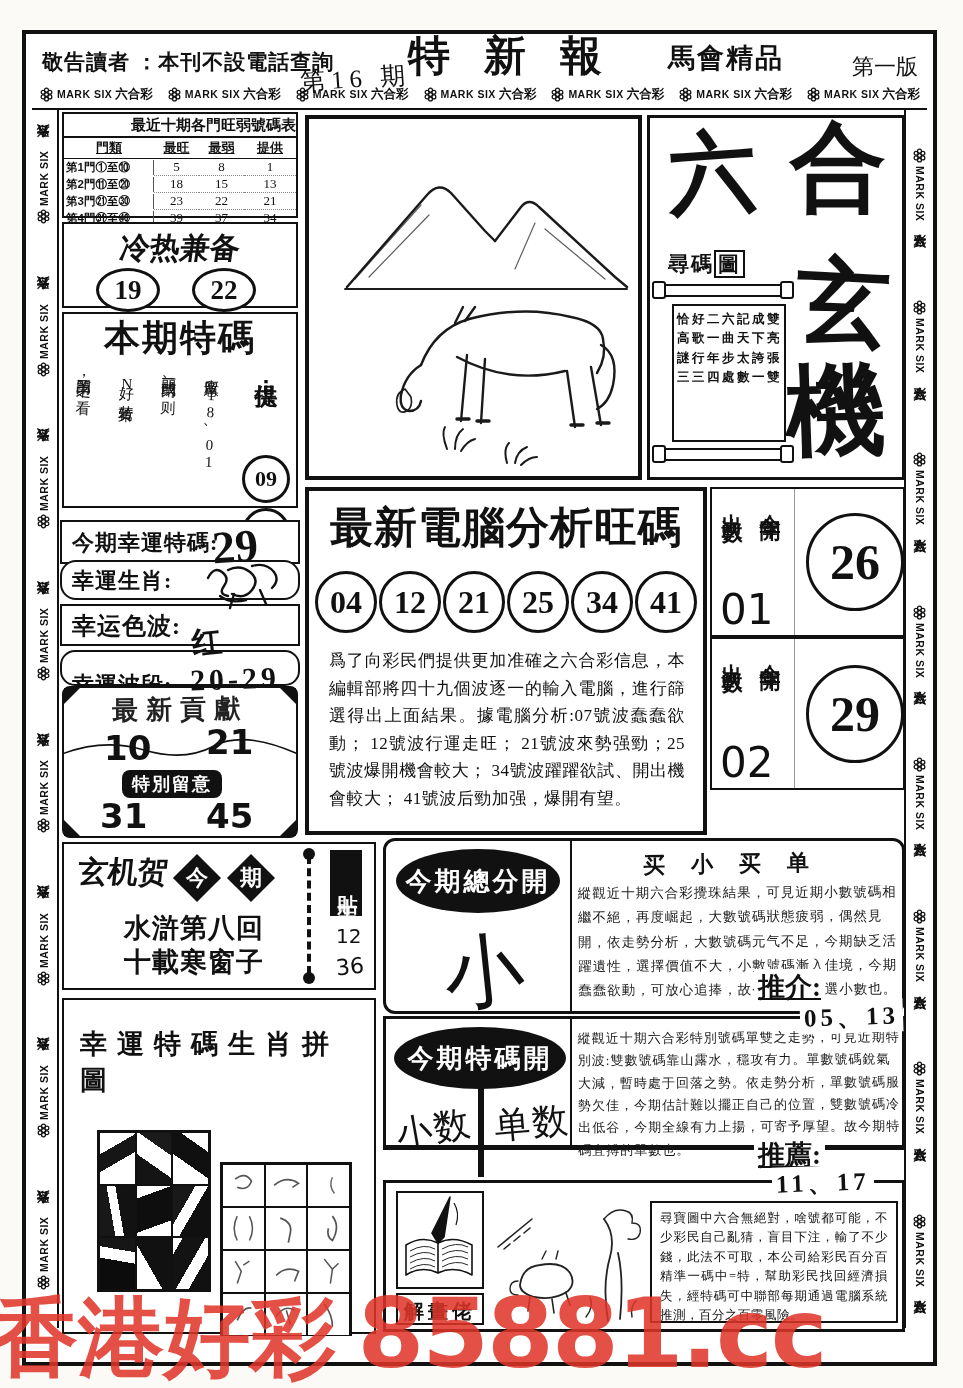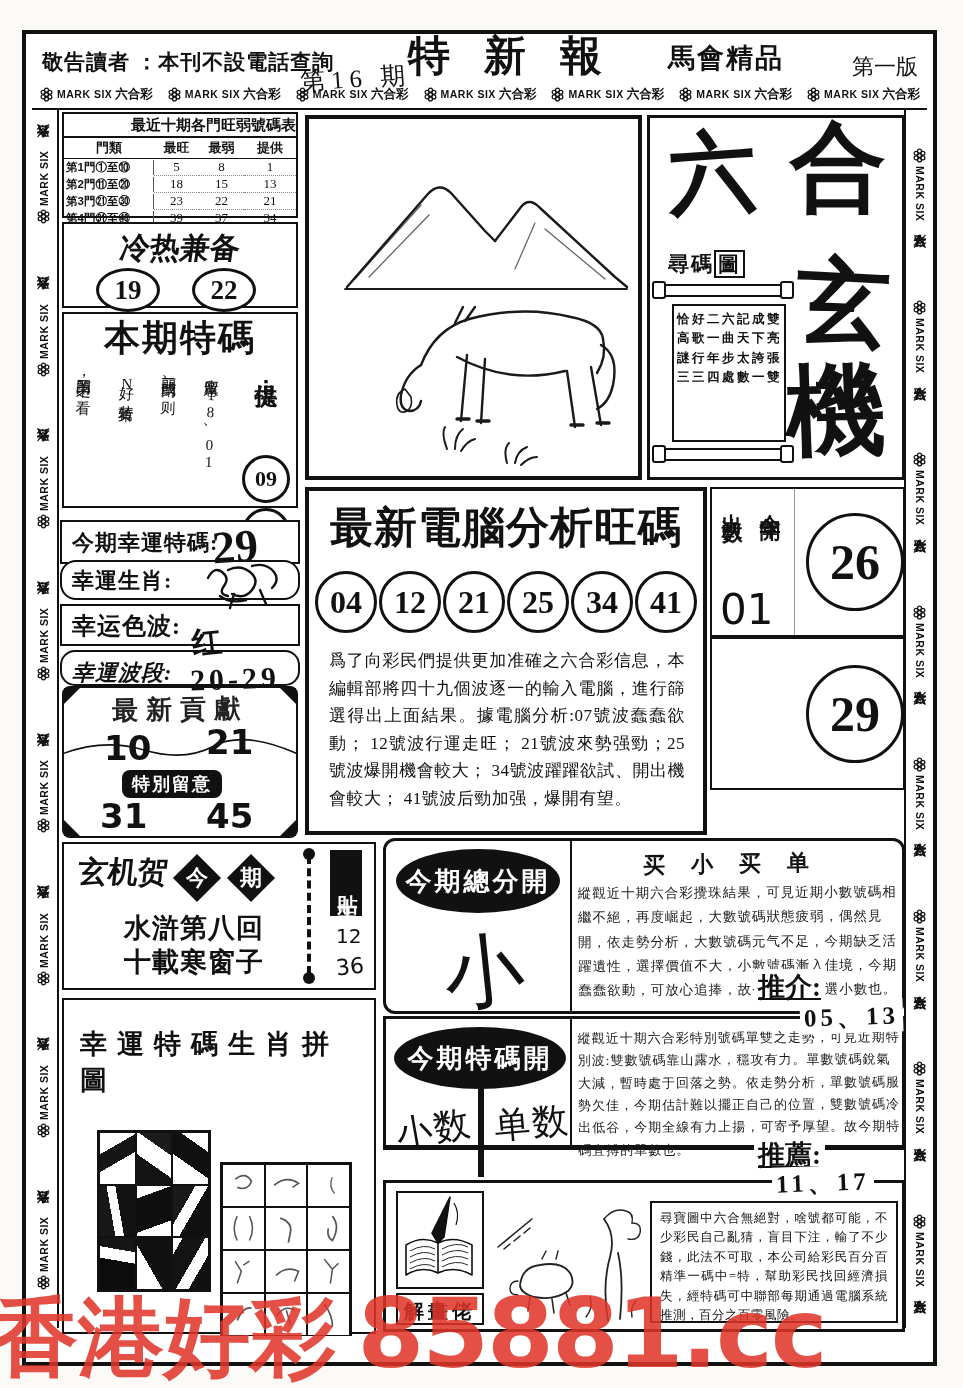--- a/index.html
+++ b/index.html
@@ -23,21 +23,21 @@
   .flower{flex:0 0 auto;}
   
   .box{position:absolute;background:#fff;border:2px solid #111;box-sizing:border-box;}
   .circ{display:inline-flex;align-items:center;justify-content:center;border:3px solid #111;border-radius:50%;
         font-family:"Liberation Serif",serif;font-weight:700;background:#fff;}
   .vtext{writing-mode:vertical-rl;text-orientation:upright;}
   .hand{font-family:"Liberation Serif",serif;}
   
   .ht-title{font:700 15px "Liberation Serif",serif;text-align:right;border-bottom:2px solid #111;padding:2px 0 1px;}
   .ht-grid{display:grid;grid-template-columns:90px 45px 45px 1fr;align-items:center;}
-  .ht-h{font:700 13px "Liberation Serif",serif;text-align:center;border-bottom:1px solid #111;padding:1px 0;}
+  .ht-h{font:700 13px "Liberation Serif",serif;text-align:center;border-bottom:1px solid #111;padding:1px 0;text-decoration:underline;}
   .ht-l{font:700 11.5px "Liberation Sans",sans-serif;padding-left:2px;border-right:1px solid #555;}
   .ht-v{font:500 13px "Liberation Serif",serif;text-align:center;border-bottom:1px dotted #888;}
   
   .ch-title{font:900 30px "Liberation Serif",serif;text-align:center;transform:skewX(-8deg);margin-top:4px;}
   
   .sp-title{font:900 36px "Liberation Serif",serif;text-align:center;letter-spacing:2px;}
   .sp-body{display:flex;flex-direction:row;justify-content:space-between;padding:4px 6px 0 8px;}
   .sp-col{font:500 15px "Liberation Serif",serif;letter-spacing:1px;transform:rotate(2deg);}
   .sp-provide{font:700 23px "Liberation Serif",serif;}
   
@@ -551,21 +551,21 @@
       <path d="M60,34 l6,14 M34,38 l-4,14"></path>
     </g>
   </svg>
 
   <div class="box" style="left:60px;top:604px;width:240px;height:42px;">
     <div class="lk-label" style="font-size:24px;padding-top:4px;">幸运色波:</div>
   </div>
   <div class="lk-val hand" style="left:192px;top:622px;font-size:30px;transform:rotate(-6deg);z-index:3;">红</div>
 
   <div class="box" style="left:60px;top:650px;width:240px;height:36px;border-radius:15px;">
-    <div class="lk-label" style="padding-top:6px;font-style:italic;">幸運波段:</div>
+    <div class="lk-label" style="padding-top:18px;">幸運波段:</div>
   </div>
   <div class="lk-val hand" style="left:190px;top:662px;font-size:30px;letter-spacing:4px;transform:rotate(-2deg);z-index:3;">20-29</div>
 
   <div class="box" style="left:62px;top:686px;width:236px;height:152px;border-radius:8px;">
     <div class="corner" style="left:0;top:0;border-top:16px solid #111;border-right:16px solid transparent;"></div>
     <div class="corner" style="right:0;top:0;border-top:16px solid #111;border-left:16px solid transparent;"></div>
     <div class="corner" style="left:0;bottom:0;border-bottom:16px solid #111;border-right:16px solid transparent;"></div>
     <div class="corner" style="right:0;bottom:0;border-bottom:16px solid #111;border-left:16px solid transparent;"></div>
     <div class="cb-title">最新貢獻</div>
     <svg class="lineart" style="position:absolute;left:0;top:48px;" width="232" height="30" viewBox="0 0 232 30">
@@ -739,20 +739,25 @@
 
   <div class="box" style="left:710px;top:487px;width:195px;height:150px;">
     <div class="fq-left">
       <div class="fq-col vtext" style="left:6px;top:8px;">出次數</div>
       <div class="fq-col vtext" style="left:44px;top:8px;">今年開</div>
       <div class="fq-num" style="left:8px;top:96px;">01</div>
     </div>
     <span class="circ" style="position:absolute;left:94px;top:24px;width:92px;height:92px;font-size:50px;border-width:3px;">26</span>
   </div>
   <div class="box" style="left:710px;top:637px;width:195px;height:153px;">
+    <div class="fq-left">
+      <div class="fq-col vtext" style="left:6px;top:8px;">出次數</div>
+      <div class="fq-col vtext" style="left:44px;top:8px;">今年開</div>
+      <div class="fq-num" style="left:8px;top:99px;">02</div>
+    </div>
     <span class="circ" style="position:absolute;left:94px;top:26px;width:92px;height:92px;font-size:50px;border-width:3px;">29</span>
   </div>
 
   <div class="box" style="left:383px;top:838px;width:522px;height:176px;border-width:3px;border-radius:12px;">
     <div style="position:absolute;left:184px;top:0;width:2px;height:100%;background:#111;"></div>
     <div class="oval" style="left:10px;top:8px;width:164px;height:64px;">今期總分開</div>
     <div class="hand" style="position:absolute;left:58px;top:78px;font-size:80px;transform:rotate(-6deg);">小</div>
     <div style="position:absolute;left:192px;top:2px;width:322px;">
       <div class="essay-title">买小买单</div>
       <div class="essay">縱觀近十期六合彩攪珠結果，可見近期小數號碼相繼不絕，再度崛起，大數號碼狀態疲弱，偶然見開，依走勢分析，大數號碼元气不足，今期缺乏活躍遺性，選擇價值不大，小數號碼漸入佳境，今期蠢蠢欲動，可放心追捧，故今期總分宜選小數也。</div>

